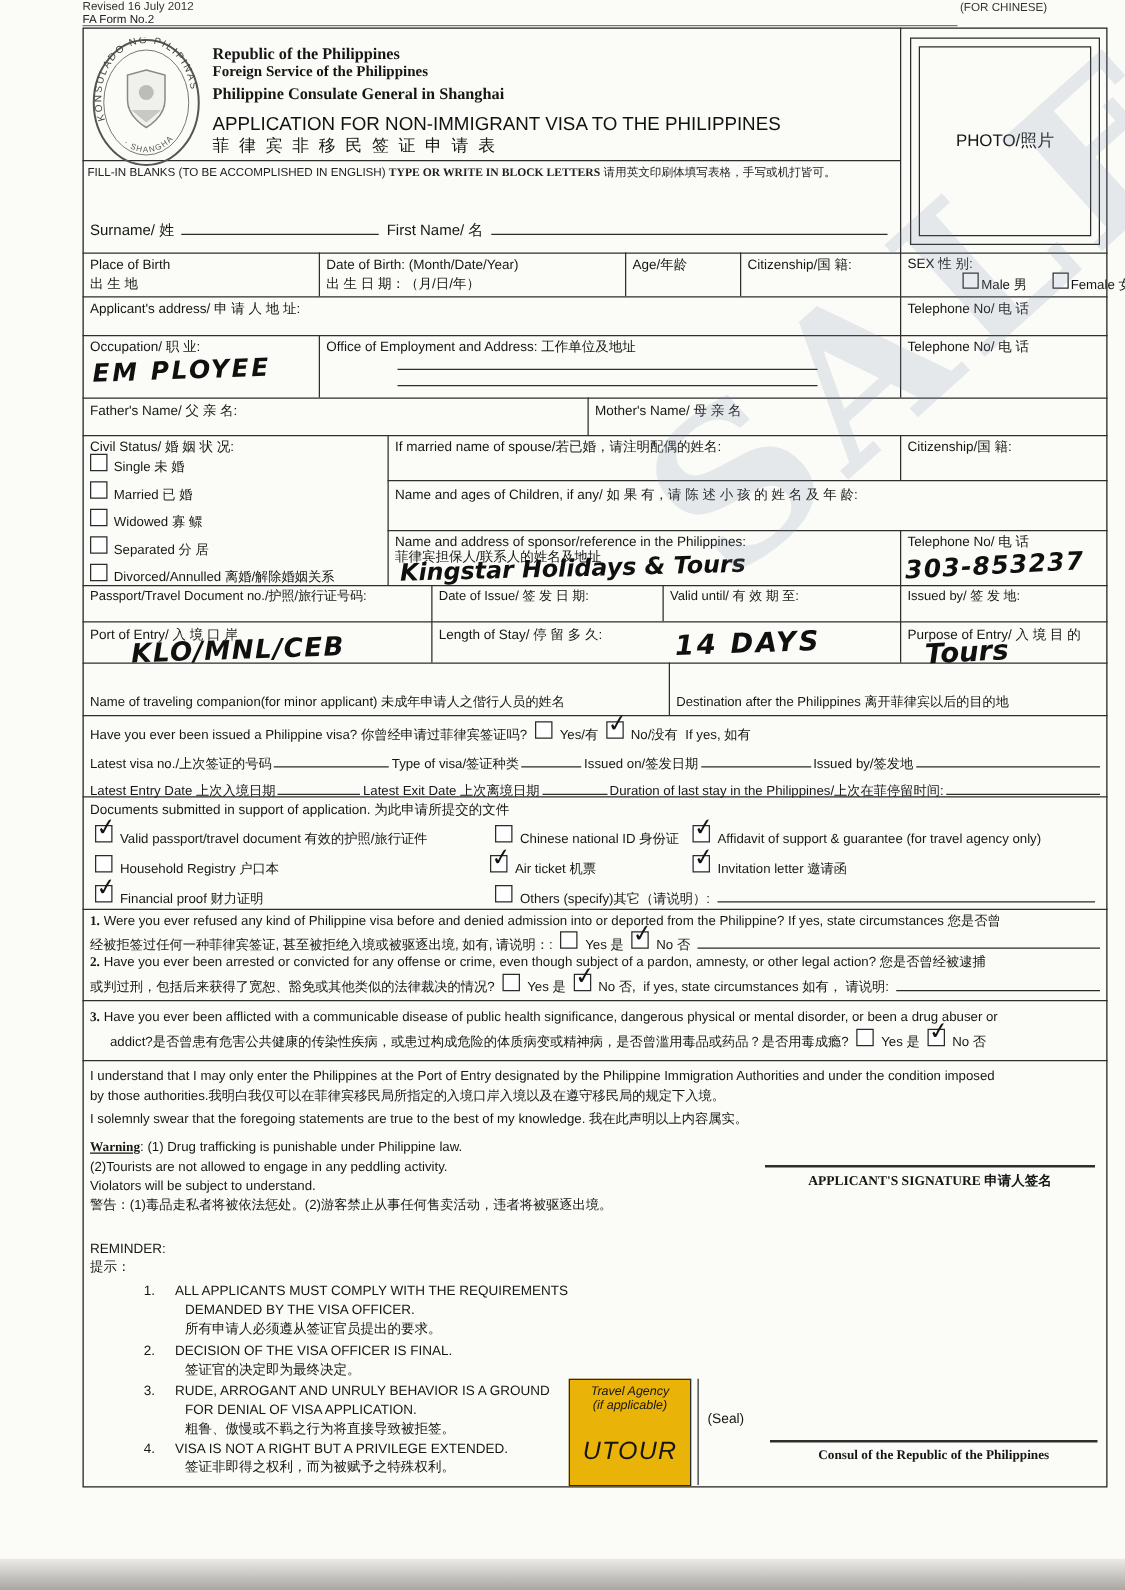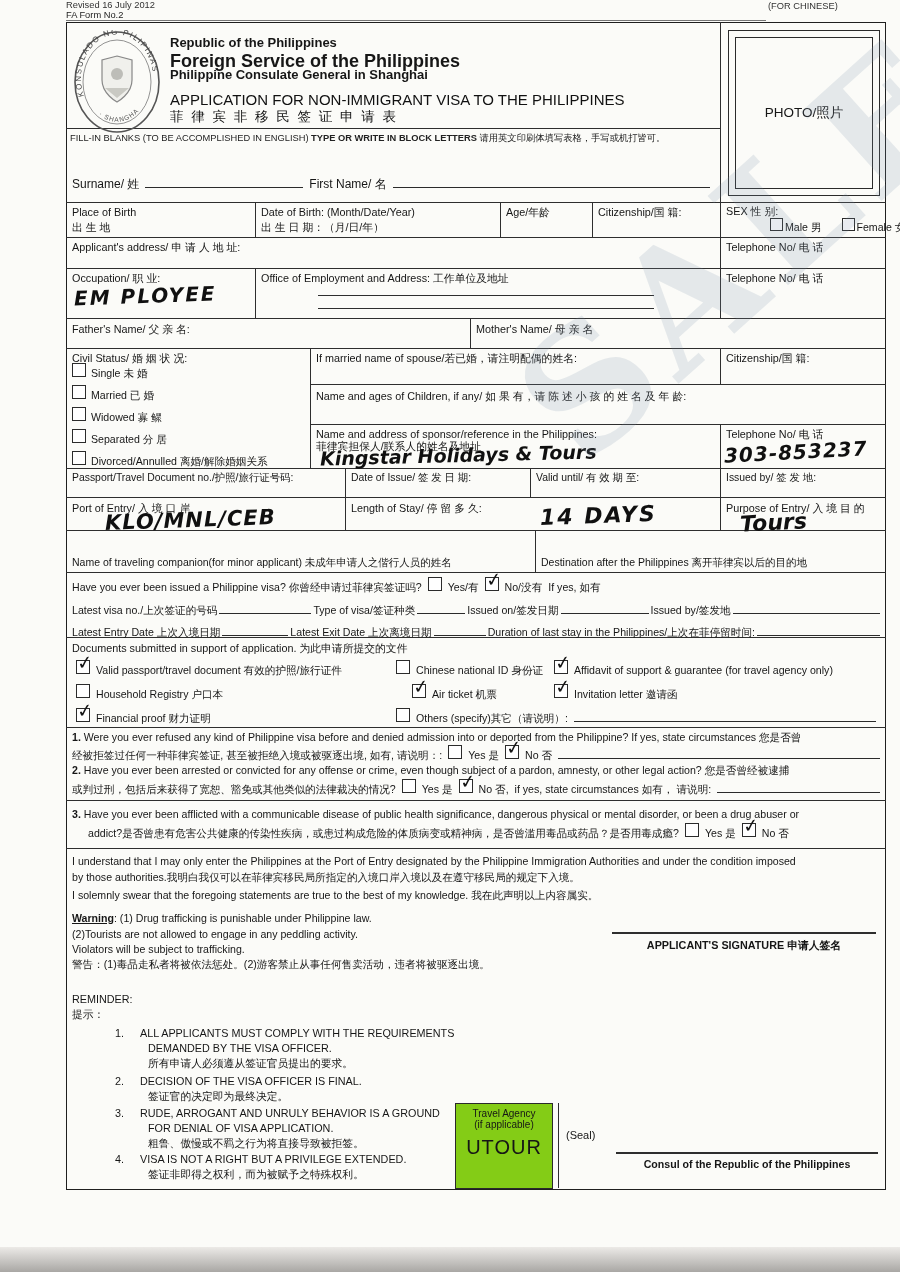--- a/index.html
+++ b/index.html
@@ -1,19 +1,19 @@
 <!DOCTYPE html>
 <html><head>
 <meta charset="utf-8">
 <style>
   html,body{margin:0;padding:0;background:#e9e9e7;}
   #page{position:relative;width:900px;height:1272px;background:#fbfbf8;overflow:hidden;
         font-family:"Liberation Sans","DejaVu Sans",sans-serif;color:#161616;}
   .lab{position:absolute;font-size:10.8px;line-height:1.32;color:#161616;white-space:nowrap;}
-  .b{font-weight:bold;}
+  .b{font-weight:bold;font-family:Liberation Serif, serif;}
   .hl{position:absolute;height:1px;background:#2e2e2e;}
   .vl{position:absolute;width:1px;background:#2e2e2e;}
   .cb{width:12px;height:12px;border:1.3px solid #2b2b2b;display:inline-block;position:relative;
       background:#fff;flex:none;}
   .cb[data-checked="true"]::before{content:"✓";position:absolute;left:0px;top:-10px;font-size:19px;
       font-weight:600;color:#141414;transform:rotate(-7deg);}
   .bl{display:inline-block;border-bottom:1.2px solid #2b2b2b;height:13px;flex:none;}
   .grow{flex:1 1 auto;}
   .flexline{position:absolute;display:flex;align-items:baseline;gap:6px;font-size:10.6px;white-space:nowrap;}
   .hw{position:absolute;font-family:"DejaVu Sans",sans-serif;font-style:italic;font-weight:600;
@@ -80,21 +80,21 @@
     <path d="M45,26 L60,30 L60,50 C60,64 45,72 45,72 C45,72 30,64 30,50 L30,30 Z" fill="#f0f0ec" stroke="#888" stroke-width="1.2"></path>
     <circle cx="45" cy="44" r="6" fill="#bdbdb8"></circle>
     <path d="M33,58 L57,58 L45,68 Z" fill="#c9c9c3"></path>
     <path id="sealBot" d="M 24,82 A 32,40 0 0 0 66,82" fill="none"></path>
     <text font-size="6.5" letter-spacing="1" fill="#555" font-family="Liberation Sans, sans-serif">
       <textPath href="#sealBot" startOffset="4">· SHANGHAI ·</textPath>
     </text>
   </svg>
 
   <div class="lab b" style="left:170px;top:34px;font-size:13px;">Republic of the Philippines</div>
-  <div class="lab b" style="left:170px;top:50px;font-size:18px;">Foreign Service of the Philippines</div>
+  <div class="lab b" style="left:170px;top:50px;font-size:12px;">Foreign Service of the Philippines</div>
   <div class="lab b" style="left:170px;top:66px;font-size:13px;">Philippine Consulate General in Shanghai</div>
   <div class="lab" style="left:170px;top:90px;font-size:15px;color:#111;">APPLICATION FOR NON-IMMIGRANT VISA TO THE PHILIPPINES</div>
   <div class="lab" style="left:170px;top:108px;font-size:13.5px;letter-spacing:2px;">菲 律 宾 非 移 民 签 证 申 请 表</div>
   <div class="lab small" style="left:70px;top:132px;color:#222;">
     <span>FILL-IN BLANKS (TO BE ACCOMPLISHED IN ENGLISH) </span><span class="b">TYPE OR WRITE IN BLOCK LETTERS</span><span> 请用英文印刷体填写表格，手写或机打皆可。</span>
   </div>
 
   <div style="position:absolute;left:728px;top:30px;width:150px;height:164px;border:1.5px solid #2a2a2a;"></div>
   <div style="position:absolute;left:735px;top:37px;width:136px;height:150px;border:1px solid #2a2a2a;display:flex;align-items:center;justify-content:center;">
     <span style="font-size:13.5px;">PHOTO/照片</span>
@@ -222,21 +222,21 @@
     <span>Chinese national ID 身份证</span>
   </div>
   <div class="flexline" style="left:554px;top:660px;gap:6px;">
     <span class="cb" data-checked="true"></span>
     <span>Affidavit of support &amp; guarantee (for travel agency only)</span>
   </div>
   <div class="flexline" style="left:76px;top:684px;gap:6px;">
     <span class="cb" data-checked="false"></span>
     <span>Household Registry 户口本</span>
   </div>
-  <div class="flexline" style="left:412px;top:684px;gap:6px;">
+  <div class="flexline" style="left:392px;top:684px;gap:6px;">
     <span class="cb" data-checked="true"></span>
     <span>Air ticket 机票</span>
   </div>
   <div class="flexline" style="left:554px;top:684px;gap:6px;">
     <span class="cb" data-checked="true"></span>
     <span>Invitation letter 邀请函</span>
   </div>
   <div class="flexline" style="left:76px;top:708px;gap:6px;">
     <span class="cb" data-checked="true"></span>
     <span>Financial proof 财力证明</span>
@@ -287,21 +287,21 @@
   </div>
 
   <div class="lab q" style="left:72px;top:855px;">I understand that I may only enter the Philippines at the Port of Entry designated by the Philippine Immigration Authorities and under the condition imposed</div>
   <div class="lab q" style="left:72px;top:871px;">by those authorities.我明白我仅可以在菲律宾移民局所指定的入境口岸入境以及在遵守移民局的规定下入境。</div>
   <div class="lab q" style="left:72px;top:889px;">I solemnly swear that the foregoing statements are true to the best of my knowledge. 我在此声明以上内容属实。</div>
 
   <div class="lab q" style="left:72px;top:912px;">
     <span class="b" style="text-decoration:underline;">Warning</span><span>: (1) Drug trafficking is punishable under Philippine law.</span>
   </div>
   <div class="lab q" style="left:72px;top:928px;">(2)Tourists are not allowed to engage in any peddling activity.</div>
-  <div class="lab q" style="left:72px;top:943px;">Violators will be subject to trafficking.</div>
+  <div class="lab q" style="left:72px;top:943px;">Violators will be subject to understand.</div>
   <div class="lab q" style="left:72px;top:958px;">警告：(1)毒品走私者将被依法惩处。(2)游客禁止从事任何售卖活动，违者将被驱逐出境。</div>
 
   <div class="hl" style="left:612px;top:932px;width:264px;height:1.5px;"></div>
   <div class="lab b" style="left:612px;top:938px;width:264px;text-align:center;font-size:10.8px;">APPLICANT'S SIGNATURE 申请人签名</div>
 
   <div class="lab" style="left:72px;top:992px;">REMINDER:</div>
   <div class="lab" style="left:72px;top:1007px;">提示：</div>
 
   <div class="lab" style="left:115px;top:1026px;">1.</div>
   <div class="lab" style="left:140px;top:1026px;">ALL APPLICANTS MUST COMPLY WITH THE REQUIREMENTS</div>
@@ -314,24 +314,24 @@
 
   <div class="lab" style="left:115px;top:1106px;">3.</div>
   <div class="lab" style="left:140px;top:1106px;">RUDE, ARROGANT AND UNRULY BEHAVIOR IS A GROUND</div>
   <div class="lab" style="left:148px;top:1121px;">FOR DENIAL OF VISA APPLICATION.</div>
   <div class="lab" style="left:148px;top:1136px;">粗鲁、傲慢或不羁之行为将直接导致被拒签。</div>
 
   <div class="lab" style="left:115px;top:1152px;">4.</div>
   <div class="lab" style="left:140px;top:1152px;">VISA IS NOT A RIGHT BUT A PRIVILEGE EXTENDED.</div>
   <div class="lab" style="left:148px;top:1167px;">签证非即得之权利，而为被赋予之特殊权利。</div>
 
-  <div style="position:absolute;left:455px;top:1103px;width:96px;height:84px;border:1.3px solid #2a2a2a;background:#84cc16;text-align:center;">
+  <div style="position:absolute;left:455px;top:1103px;width:96px;height:84px;border:1.3px solid #2a2a2a;background:#eab308;text-align:center;font-style:italic;">
     <div style="font-size:10px;margin-top:4px;">Travel Agency</div>
     <div style="font-size:10px;">(if applicable)</div>
-    <div style="font-size:20px;letter-spacing:1px;margin-top:6px;">UTOUR</div>
+    <div style="font-size:20px;letter-spacing:1px;margin-top:20px;">UTOUR</div>
   </div>
   <div class="vl" style="left:558px;top:1103px;height:85px;"></div>
 
   <div class="lab" style="left:566px;top:1128px;font-size:11px;">(Seal)</div>
   <div class="hl" style="left:616px;top:1152px;width:262px;height:1.5px;"></div>
   <div class="lab b" style="left:610px;top:1158px;width:274px;text-align:center;font-size:10.6px;">Consul  of  the  Republic  of  the  Philippines</div>
 
   <div id="watermark">SALE</div>
   <div id="bottomband"></div>
 </div>

